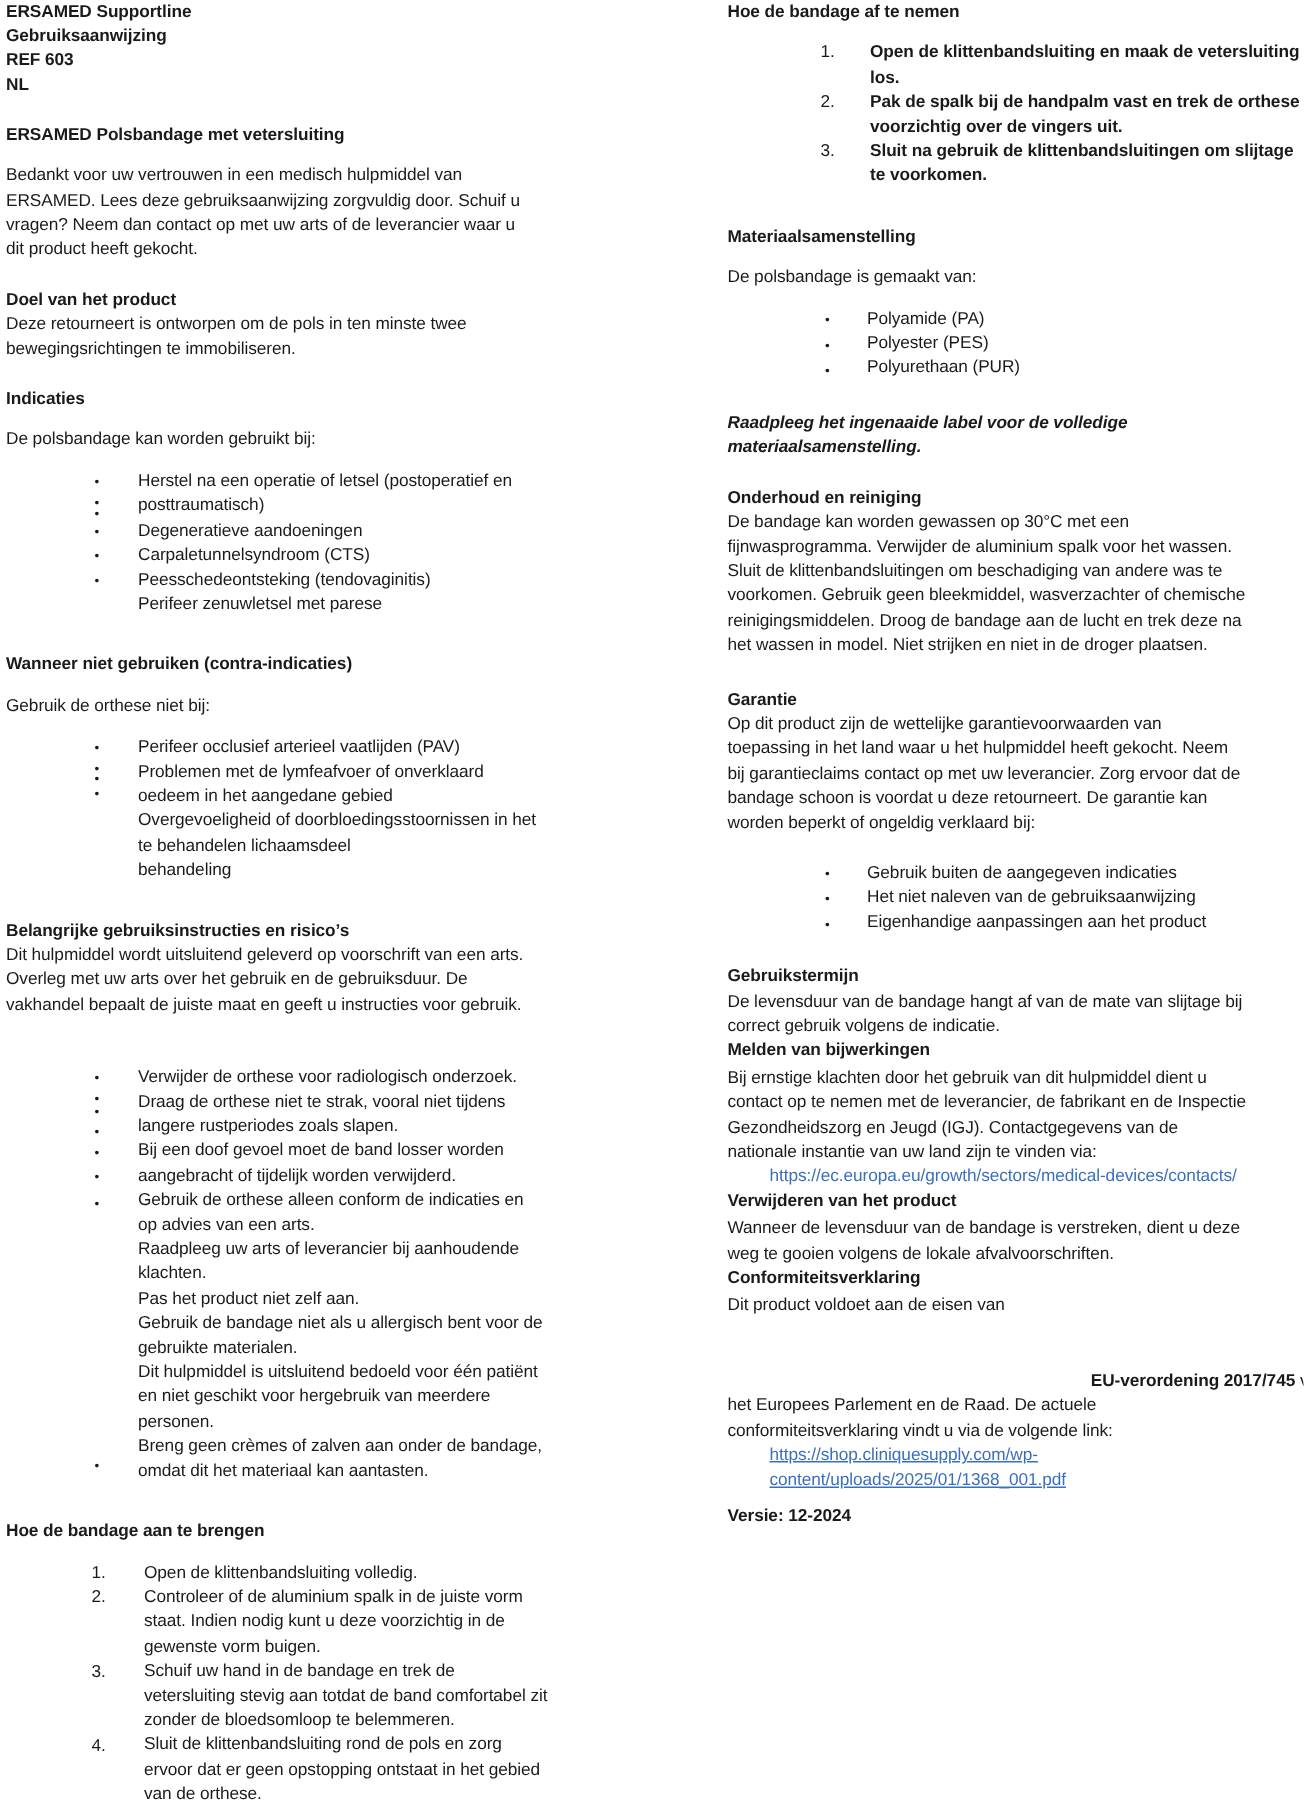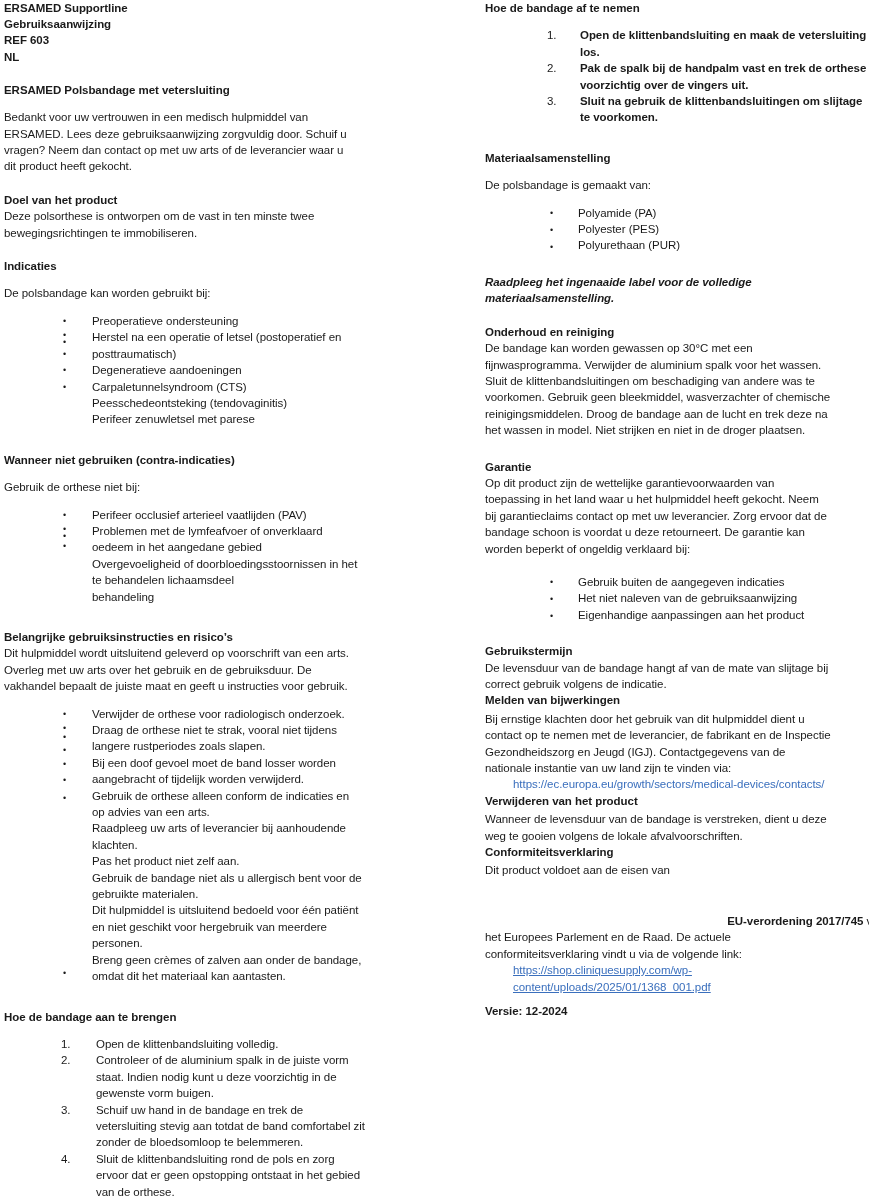--- a/index.html
+++ b/index.html
@@ -125,40 +125,39 @@
     <h2 class="sec">ERSAMED Polsbandage met vetersluiting</h2>
 
     <div class="sp-11"></div>
     <p class="body">Bedankt voor uw vertrouwen in een medisch hulpmiddel van</p>
     <p class="body">ERSAMED. Lees deze gebruiksaanwijzing zorgvuldig door. Schuif u</p>
     <p class="body">vragen? Neem dan contact op met uw arts of de leverancier waar u</p>
     <p class="body">dit product heeft gekocht.</p>
 
     <div class="sp-17"></div>
     <h2 class="sec">Doel van het product</h2>
-    <p class="body">Deze polsorthese is ontworpen om de vast in ten minste twee</p>
+    <p class="body">Deze retourneert is ontworpen om de pols in ten minste twee</p>
     <p class="body">bewegingsrichtingen te immobiliseren.</p>
 
     <div class="sp-17"></div>
     <h2 class="sec">Indicaties</h2>
     <div class="sp-11"></div>
     <p class="body">De polsbandage kan worden gebruikt bij:</p>
 
     <div class="sp-11"></div>
     <div class="listblock">
       <div class="markers">
         <span class="mk dot" style="left:59px; top:0px;">•</span>
         <span class="mk dot" style="left:59px; top:14px;">•</span>
         <span class="mk dot" style="left:59px; top:21px;">•</span>
         <span class="mk dot" style="left:59px; top:33px;">•</span>
         <span class="mk dot" style="left:59px; top:49px;">•</span>
         <span class="mk dot" style="left:59px; top:66px;">•</span>
       </div>
       <div class="lines" style="padding-left:88px;">
-        <div class="ln">Preoperatieve ondersteuning</div>
         <div class="ln">Herstel na een operatie of letsel (postoperatief en</div>
         <div class="ln">posttraumatisch)</div>
         <div class="ln">Degeneratieve aandoeningen</div>
         <div class="ln">Carpaletunnelsyndroom (CTS)</div>
         <div class="ln">Peesschedeontsteking (tendovaginitis)</div>
         <div class="ln">Perifeer zenuwletsel met parese</div>
       </div>
     </div>
 
     <div class="sp-24"></div>
@@ -195,21 +194,21 @@
       <div class="markers">
         <span class="mk dot" style="left:59px; top:0px;">•</span>
         <span class="mk dot" style="left:59px; top:14px;">•</span>
         <span class="mk dot" style="left:59px; top:23px;">•</span>
         <span class="mk dot" style="left:59px; top:36px;">•</span>
         <span class="mk dot" style="left:59px; top:50px;">•</span>
         <span class="mk dot" style="left:59px; top:66px;">•</span>
         <span class="mk dot" style="left:59px; top:84px;">•</span>
         <span class="mk dot" style="left:59px; top:259px;">•</span>
       </div>
-      <div class="lines" style="padding-left:88px;">
+      <div class="lines" style="padding-left:88px;margin-top:21px;">
         <div class="ln">Verwijder de orthese voor radiologisch onderzoek.</div>
         <div class="ln">Draag de orthese niet te strak, vooral niet tijdens</div>
         <div class="ln">langere rustperiodes zoals slapen.</div>
         <div class="ln">Bij een doof gevoel moet de band losser worden</div>
         <div class="ln">aangebracht of tijdelijk worden verwijderd.</div>
         <div class="ln">Gebruik de orthese alleen conform de indicaties en</div>
         <div class="ln">op advies van een arts.</div>
         <div class="ln">Raadpleeg uw arts of leverancier bij aanhoudende</div>
         <div class="ln">klachten.</div>
         <div class="ln">Pas het product niet zelf aan.</div>

